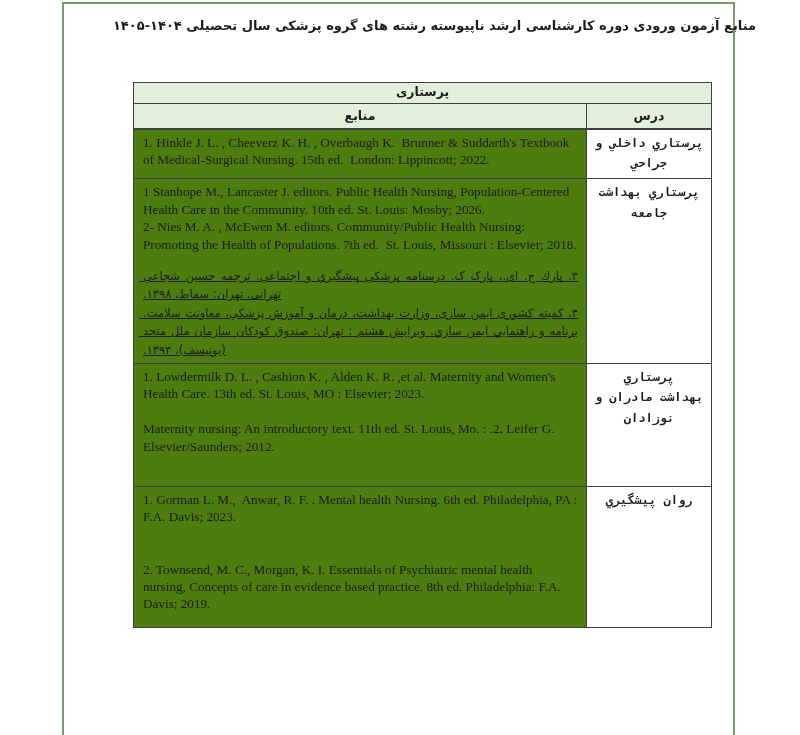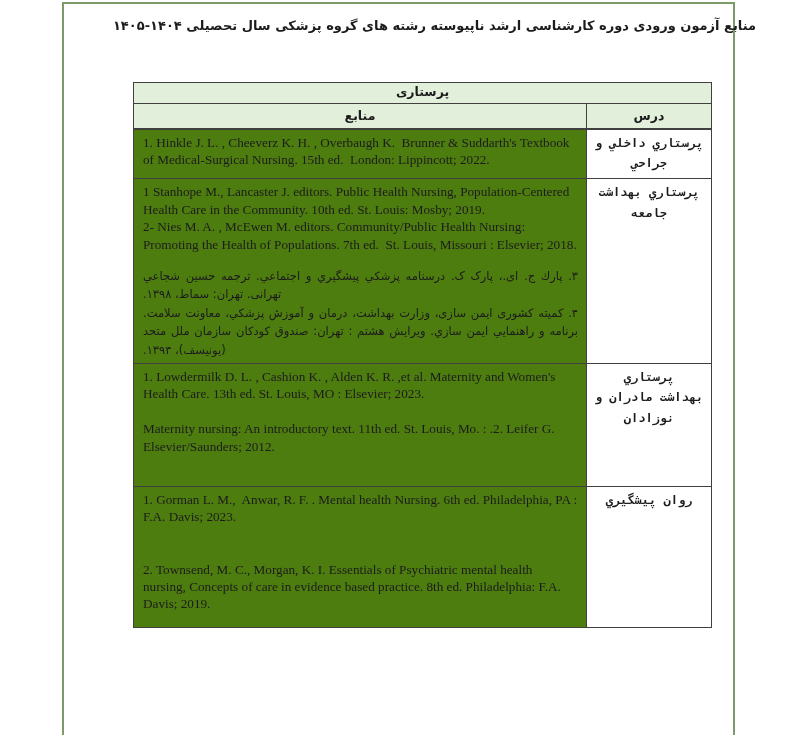--- a/index.html
+++ b/index.html
@@ -95,20 +95,21 @@
   }
   .fa-refs {
     margin-top: 14px;
     font-family: "DejaVu Sans", sans-serif;
     font-size: 11.5px;
     line-height: 1.6;
     direction: rtl;
     text-align: justify;
     text-align-last: left;
     white-space: pre-wrap;
+    text-decoration: underline;
   }
   .fa-refs:empty { display: none; }
   tr.row-0 td { height: 43px; }
   tr.row-1 td { height: 49px; }
   tr.row-2 td { height: 180px; }
   tr.row-3 td { height: 123px; }
   tr.row-4 td { height: 141px; }
 </style>
 </head>
 <body>
@@ -136,21 +137,21 @@
         <div class="en-refs">1. Hinkle J. L. , Cheeverz K. H. , Overbaugh K.  Brunner &amp; Suddarth's Textbook of Medical-Surgical Nursing. 15th ed.  London: Lippincott; 2022.</div>
 
       </td>
       <td class="course-cell">پرستاري داخلي و
 جراحي</td>
     </tr>
 
 
     <tr class="row-2">
       <td class="sources-cell">
-        <div class="en-refs">1 Stanhope M., Lancaster J. editors. Public Health Nursing, Population-Centered Health Care in the Community. 10th ed. St. Louis: Mosby; 2019.
+        <div class="en-refs">1 Stanhope M., Lancaster J. editors. Public Health Nursing, Population-Centered Health Care in the Community. 10th ed. St. Louis: Mosby; 2026.
 2- Nies M. A. , McEwen M. editors. Community/Public Health Nursing: Promoting the Health of Populations. 7th ed.  St. Louis, Missouri : Elsevier; 2018.</div>
         <div class="fa-refs">۳. پارك ج. ای.، پارک ک. درسنامه پزشکي پیشگیري و اجتماعي. ترجمه حسین شجاعي تهرانی. تهران: سماط، ۱۳۹۸.
 ۴. کمیته کشوری ایمن سازی، وزارت بهداشت، درمان و آموزش پزشکي، معاونت سلامت. برنامه و راهنمایي ایمن سازي. ویرایش هشتم : تهران: صندوق کودکان سازمان ملل متحد (یونیسف)، ۱۳۹۴.</div>
       </td>
       <td class="course-cell">پرستاري بهداشت جامعه</td>
     </tr>
 
     <tr class="row-3">
       <td class="sources-cell">
         <div class="en-refs">1. Lowdermilk D. L. , Cashion K. , Alden K. R. ,et al. Maternity and Women's Health Care. 13th ed. St. Louis, MO : Elsevier; 2023.

